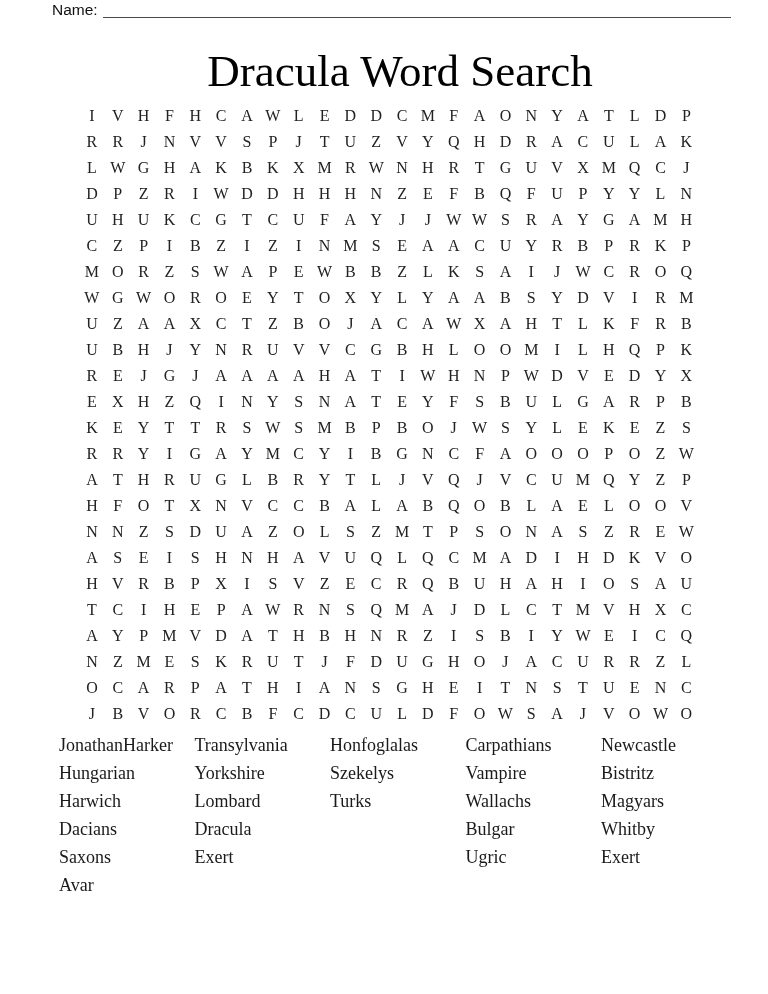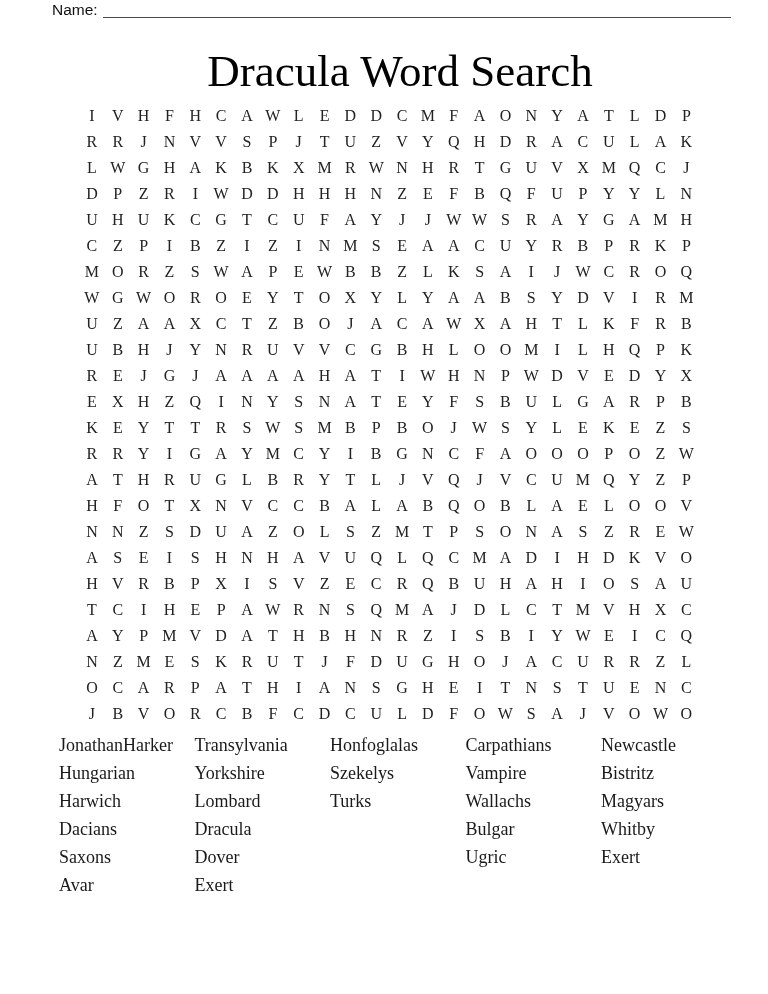--- a/index.html
+++ b/index.html
@@ -685,21 +685,20 @@
         <div class="word">Harwich</div>
         <div class="word">Dacians</div>
         <div class="word">Saxons</div>
         <div class="word">Avar</div>
       </div>
       <div class="word-col">
         <div class="word">Transylvania</div>
         <div class="word">Yorkshire</div>
         <div class="word">Lombard</div>
         <div class="word">Dracula</div>
-        <div class="word">Dover</div>
         <div class="word">Exert</div>
       </div>
       <div class="word-col">
         <div class="word">Honfoglalas</div>
         <div class="word">Szekelys</div>
         <div class="word">Turks</div>
       </div>
       <div class="word-col">
         <div class="word">Carpathians</div>
         <div class="word">Vampire</div>

